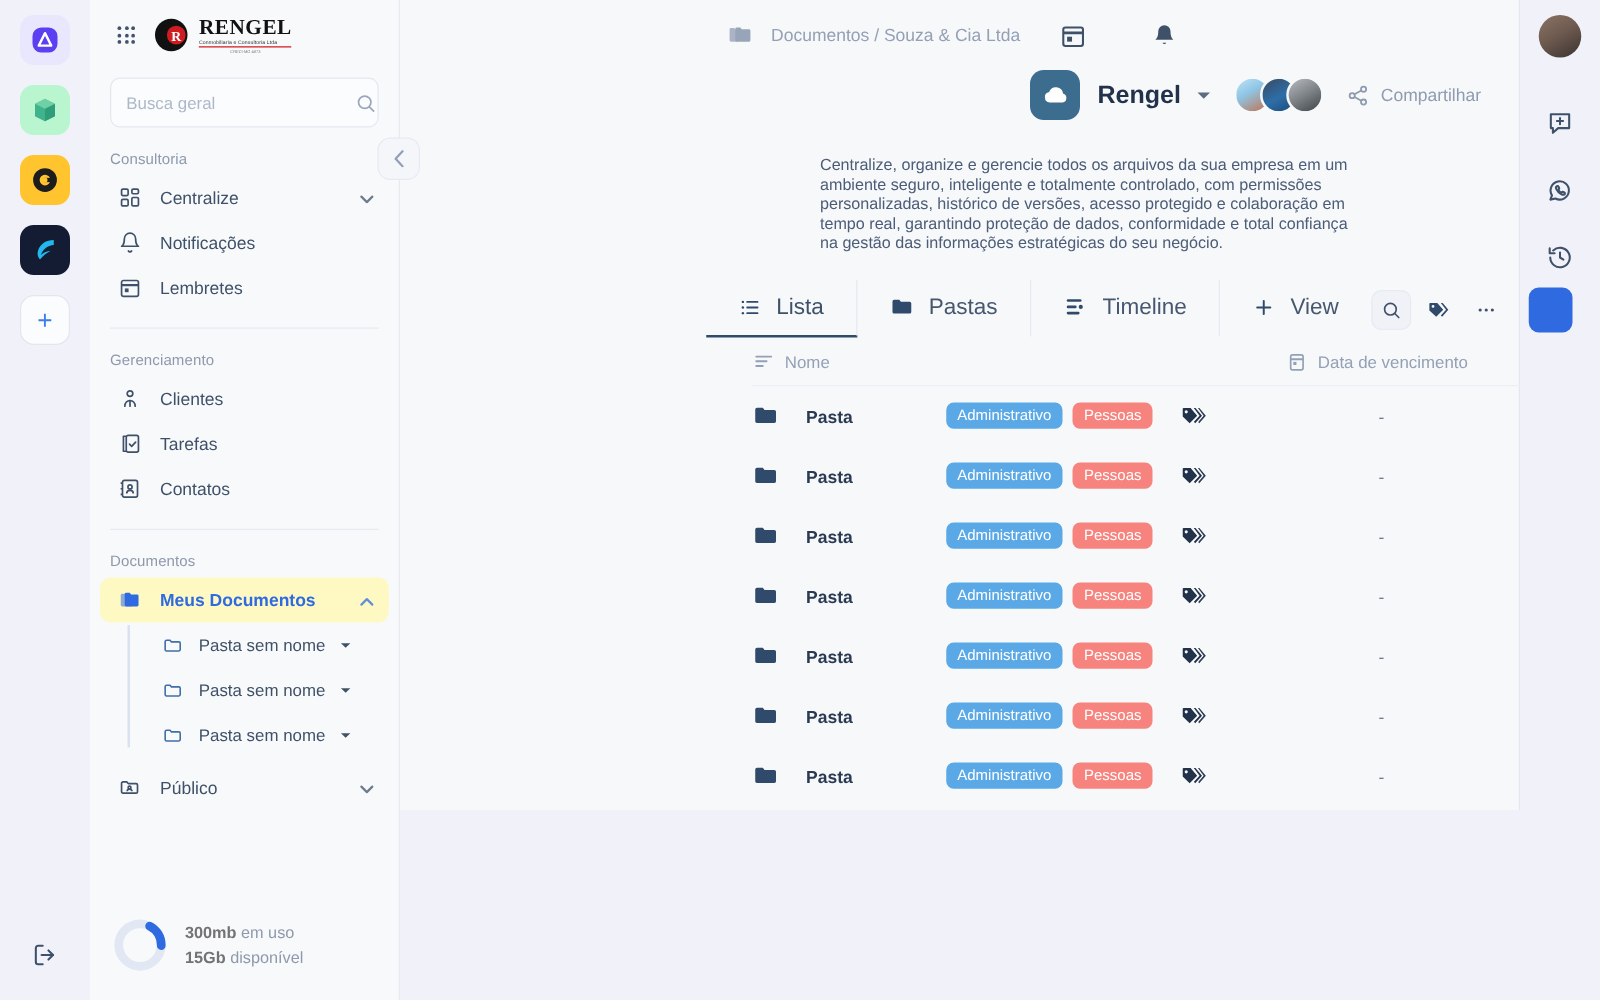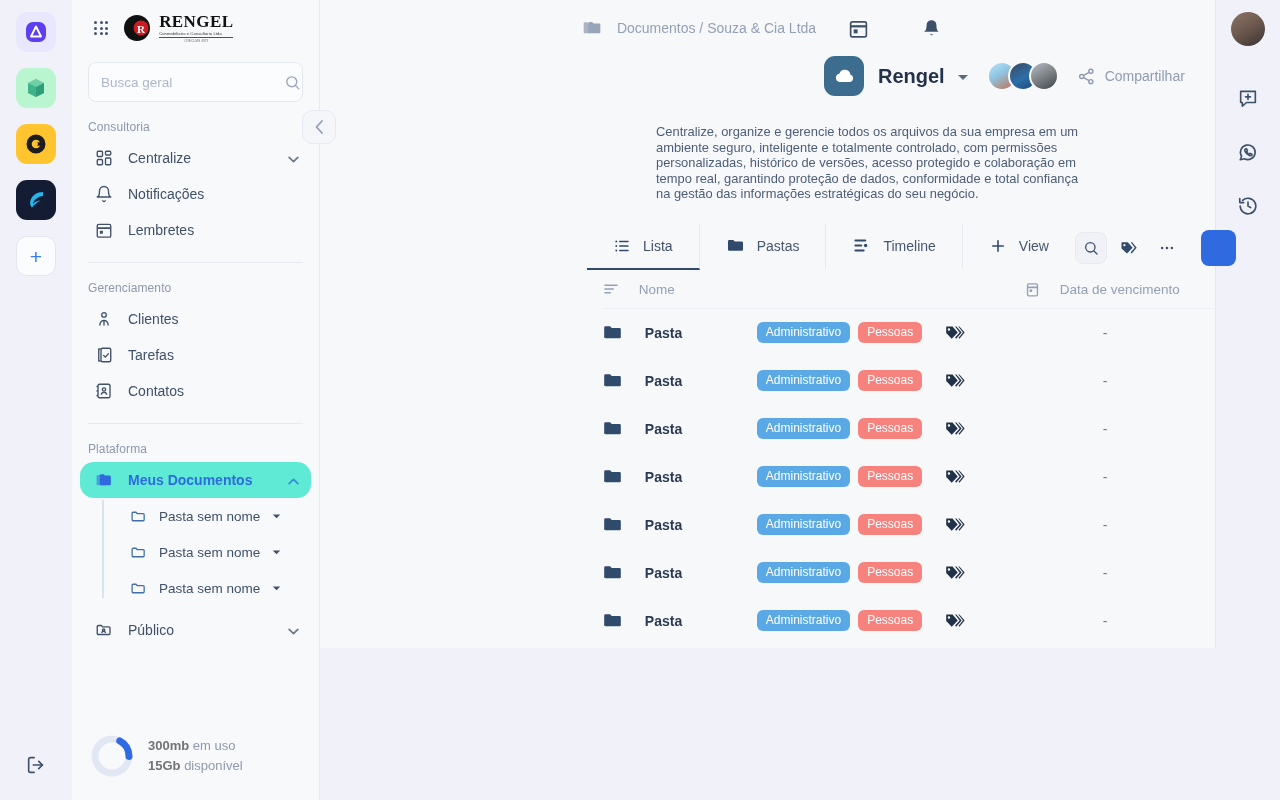--- a/index.html
+++ b/index.html
@@ -78,21 +78,21 @@
   .nav-item {
     height: 36px; margin: 0 8px; border-radius: 8px;
     display: flex; align-items: center; gap: 14px;
     padding: 0 12px 0 14px; cursor: pointer;
     font-size: 14px; color: #3f5169;
   }
   .nav-item .ico { width: 20px; display: flex; align-items: center; justify-content: center; flex: 0 0 20px; }
   .nav-item .lbl { flex: 1; }
   .nav-item .caret { opacity: .75; }
   .nav-item.active {
-    background: #5eead4; color: #2f6ae0; font-weight: 600; border-radius: 14px;
+    background: #fef9c3; color: #2f6ae0; font-weight: 600;
   }
   .divider { height: 1px; background: #e7eaf1; margin: 14px 16px 0 16px; }
 
   .subtree { position: relative; margin-left: 30px; padding-left: 0; }
   .subtree:before {
     content: ""; position: absolute; left: 0; top: 2px; bottom: 8px;
     width: 2px; background: #d9e2f0;
   }
   .sub-item {
     height: 36px; display: flex; align-items: center; gap: 12px;
@@ -154,21 +154,21 @@
   }
 
   .tabs-row {
     display: flex; align-items: flex-end; margin: 22px 24px 0 336px;
     margin-left: 0; padding-left: 336px; position: relative;
   }
   .tabs { display: flex; align-items: flex-end; }
   .tab {
     display: flex; align-items: center; gap: 12px;
     padding: 0 26px; height: 46px; cursor: pointer;
-    font-size: 14px; color: #46576f;
+    font-size: 18px; color: #46576f;
     border-right: 1px solid #e6e9f1;
     border-bottom: 2px solid transparent;
   }
   .tab.active { color: #3f5169; border-bottom: 2px solid #2f4a6b; font-weight: 500; }
   .tab.last { border-right: 0; }
   .tabs-actions { margin-left: auto; display: flex; align-items: center; gap: 6px; padding-right: 24px; padding-bottom: 4px; }
   .icon-btn {
     width: 32px; height: 32px; border-radius: 8px;
     display: flex; align-items: center; justify-content: center; cursor: pointer;
   }
@@ -180,21 +180,21 @@
     font-family: "Liberation Sans", sans-serif;
   }
   .tabs-underline { height: 1px; background: #e6e9f1; margin: 0 24px 0 336px; margin-left: 0; }
 
   
   .table { margin: 0 24px 0 0; padding-left: 336px; }
   .thead {
     display: flex; align-items: center; height: 38px;
     border-bottom: 1px solid #eceff5; font-size: 13.5px; color: #93a0b5;
   }
-  .th { display: flex; align-items: center; gap: 19px; }
+  .th { display: flex; align-items: center; gap: 8px; }
   .th.name { flex: 0 0 360px; }
   .th.due  { flex: 0 0 280px; }
   .trow {
     display: flex; align-items: center; height: 48px;
     font-size: 14px; color: #3f5169;
   }
   .cell-name { flex: 0 0 360px; display: flex; align-items: center; gap: 22px; }
   .cell-due  { flex: 0 0 280px; text-align: center; color: #6d7c93; }
   .fname { min-width: 62px; color: #2a3a52; font-weight: bold; }
   .chips { display: flex; align-items: center; gap: 8px; }
@@ -376,21 +376,21 @@
             <path d="M2 6h2M2 12h2M2 18h2"></path>
           <circle cx="12" cy="10" r="2.2"></circle>
             <path d="M8.5 17c0-2 1.6-3.2 3.5-3.2s3.5 1.2 3.5 3.2"></path>
         </svg>
       </span>
       <span class="lbl">Contatos</span>
     </div>
 
     <div class="divider"></div>
 
-    <div class="sec-label">Plataforma</div>
+    <div class="sec-label">Documentos</div>
 
     <div class="nav-item active">
       <span class="ico">
         <svg width="19" height="19" viewBox="0 0 24 24">
           <path d="M2 6.5a1.5 1.5 0 0 1 1.5-1.5h3.2l1.4 1.6h4.4A1.5 1.5 0 0 1 14 8.1v8.4A1.5 1.5 0 0 1 12.5 18H3.5A1.5 1.5 0 0 1 2 16.5z" fill="#2f6ae0" opacity=".55"></path>
           <path d="M6 5.5A1.5 1.5 0 0 1 7.5 4h3.6l1.4 1.7h5.9A1.5 1.5 0 0 1 20 7.2v9.3a1.5 1.5 0 0 1-1.5 1.5h-11A1.5 1.5 0 0 1 6 16.5z" fill="#2f6ae0"></path>
         </svg>
       </span>
       <span class="lbl">Meus Documentos</span>
       <span class="caret">

